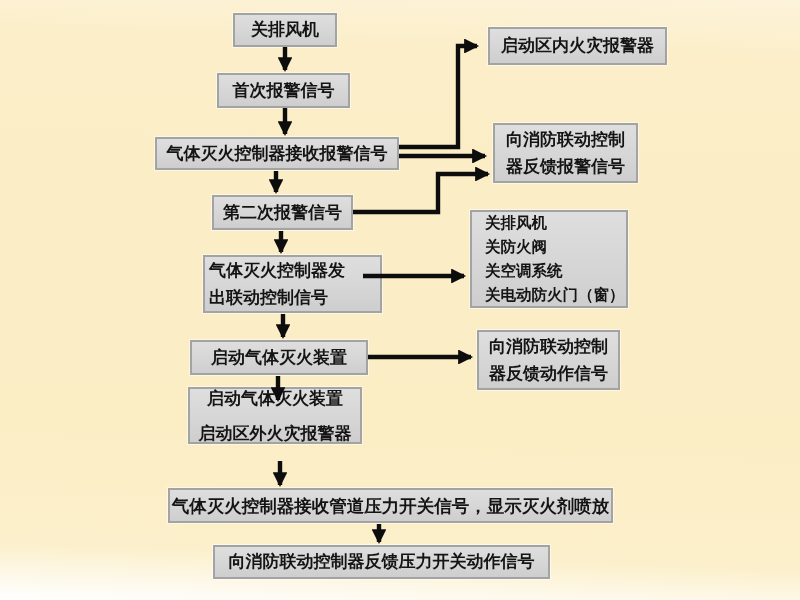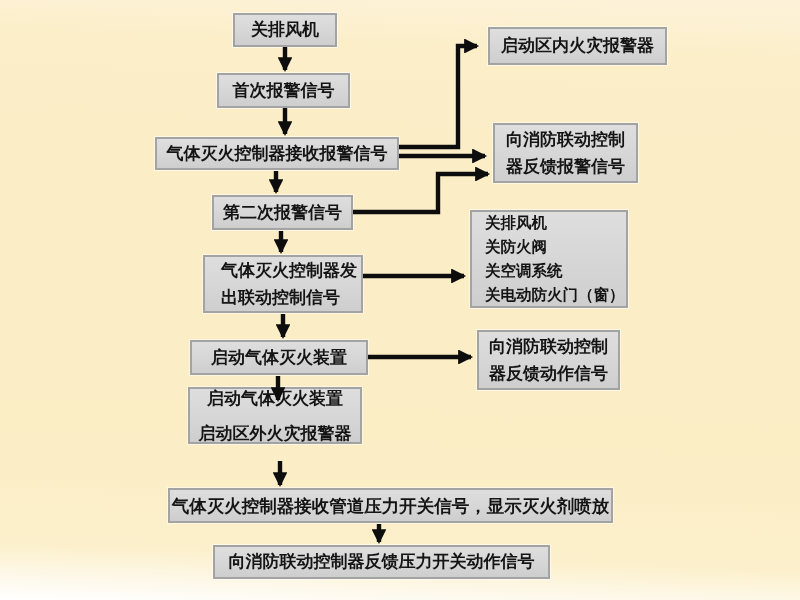--- a/index.html
+++ b/index.html
@@ -55,21 +55,21 @@
 </div>
 
 <div class="node" style="left:155px;top:137px;width:244px;height:33px">
   <span class="lbl">气体灭火控制器接收报警信号</span>
 </div>
 
 <div class="node" style="left:212px;top:195px;width:141px;height:35px">
   <span class="lbl">第二次报警信号</span>
 </div>
 
-<div class="node align-left" style="left:203px;top:255px;width:160px;height:58px;padding-left:16px;line-height:27px">
+<div class="node align-left" style="left:203px;top:255px;width:179px;height:58px;padding-left:4px;line-height:27px">
   <span class="lbl">气体灭火控制器发
 出联动控制信号</span>
 </div>
 
 <div class="node" style="left:190px;top:340px;width:178px;height:35px">
   <span class="lbl">启动气体灭火装置</span>
 </div>
 
 <div class="node" style="left:188px;top:387px;width:174px;height:57px;line-height:35px">
   <span class="lbl">启动气体灭火装置

